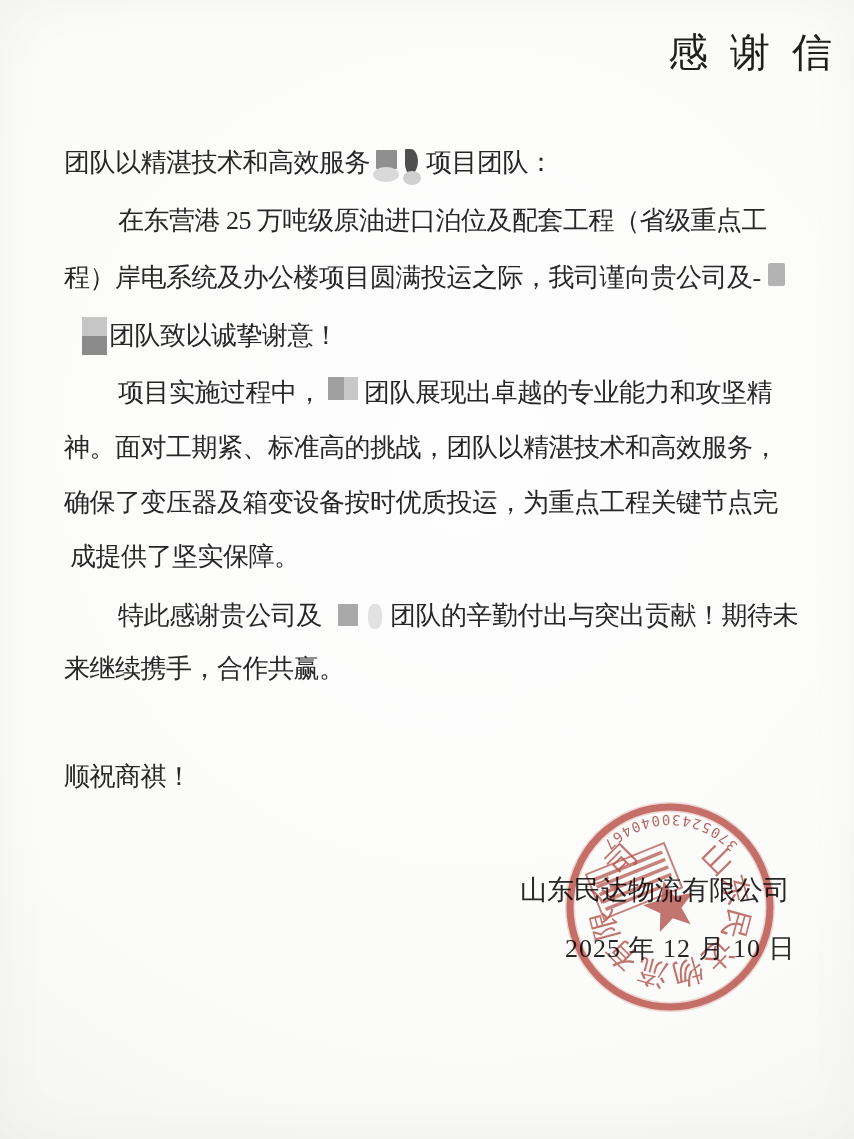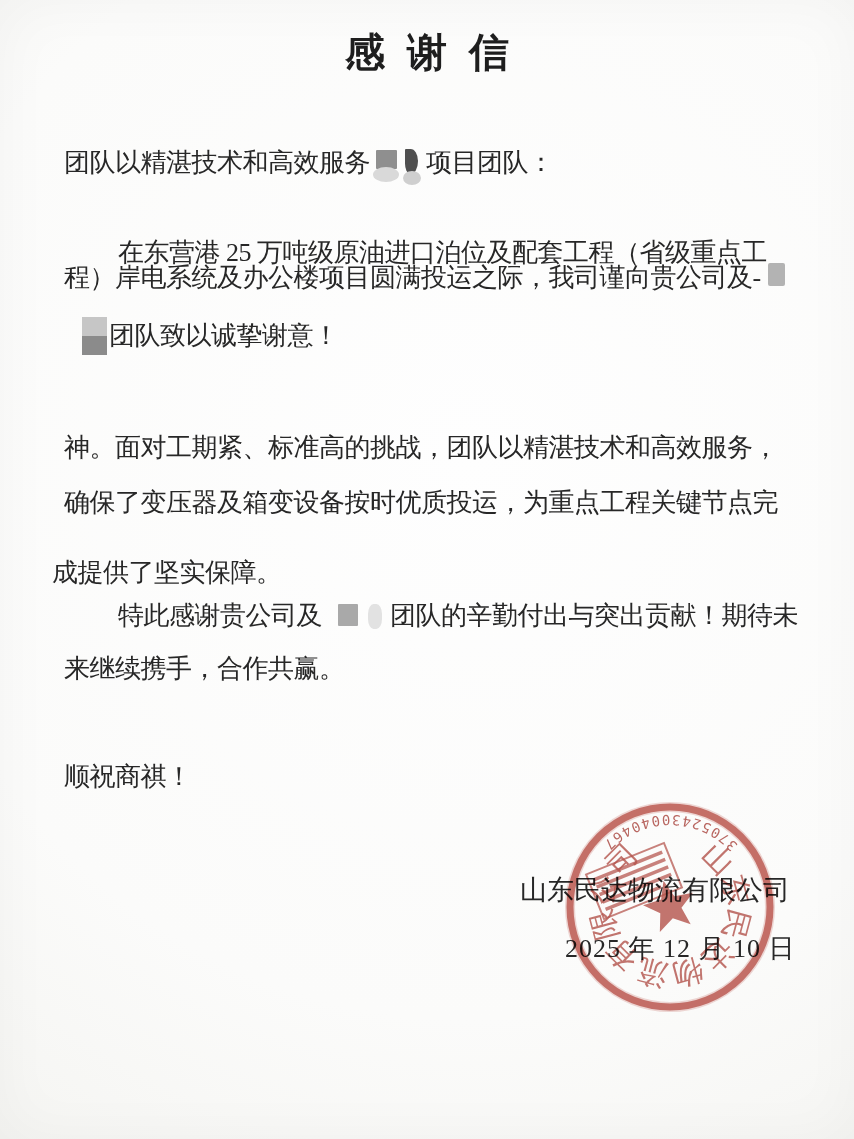--- a/index.html
+++ b/index.html
@@ -8,24 +8,24 @@
     width:854px;height:1139px;
     margin:0 auto;
     background:
       radial-gradient(120% 90% at 55% 40%, #fefefe 0%, #fbfbfa 55%, #f4f4f1 85%, #efefec 100%);
     box-shadow:inset 0 0 60px rgba(0,0,0,0.035);
     overflow:hidden;
     font-family:"Liberation Serif","DejaVu Serif",serif;
   }
   .title{
     position:absolute;top:30px;left:0;width:854px;
-    text-align:center;
+    text-align:right;
     font-size:40px;line-height:46px;
     letter-spacing:22px;text-indent:22px;
-    color:#1e1e1e;font-weight:700;
+    color:#1e1e1e;font-weight:400;
     white-space:nowrap;
   }
   .line{
     position:absolute;
     font-size:26px;line-height:33px;height:33px;
     letter-spacing:-0.5px;
     color:#272727;
     white-space:nowrap;
   }
   
@@ -53,31 +53,34 @@
 <body>
 
 <div class="page">
 
   <div class="title">感谢信</div>
 
   <div class="line" style="top:146px;left:64px;">
     <span>团队以精湛技术和高效服务</span><span class="redact r1a"></span><span class="redact r1b"></span><span style="margin-left:8px;">项目团队：</span>
   </div>
 
-  <div class="line" style="top:204px;left:118px;margin-top:32px;">在东营港 25 万吨级原油进口泊位及配套工程（省级重点工</div>
+  <div class="line" style="top:204px;left:118px;">在东营港 25 万吨级原油进口泊位及配套工程（省级重点工</div>
   <div class="line" style="top:261px;left:64px;">
     <span>程）岸电系统及办公楼项目圆满投运之际，我司谨向贵公司及-</span><span class="redact r2"></span>
   </div>
   <div class="line" style="top:317px;left:64px;padding-left:18px;">
     <span class="redact r3"><span class="t"></span><span class="b"></span></span><span>团队致以诚挚谢意！</span>
   </div>
 
+  <div class="line" style="top:376px;left:118px;">
+    <span>项目实施过程中，</span><span class="redact r4"></span><span>团队展现出卓越的专业能力和攻坚精</span>
+  </div>
   <div class="line" style="top:431px;left:64px;">神。面对工期紧、标准高的挑战，团队以精湛技术和高效服务，</div>
   <div class="line" style="top:486px;left:64px;">确保了变压器及箱变设备按时优质投运，为重点工程关键节点完</div>
-  <div class="line" style="top:540px;left:52px;margin-top:16px;">成提供了坚实保障。</div>
+  <div class="line" style="top:540px;left:70px;">成提供了坚实保障。</div>
 
   <div class="line" style="top:599px;left:118px;">
     <span>特此感谢贵公司及</span><span class="redact r5"></span><span class="redact r5g"></span><span>团队的辛勤付出与突出贡献！期待未</span>
   </div>
   <div class="line" style="top:652px;left:64px;">来继续携手，合作共赢。</div>
 
   <div class="line" style="top:760px;left:64px;">顺祝商祺！</div>
 
   <div class="line" style="top:874px;left:520px;font-size:27px;letter-spacing:0;">山东民达物流有限公司</div>
   <div class="line" style="top:932px;left:565px;letter-spacing:1px;">2025 年 12 月 10 日</div>

